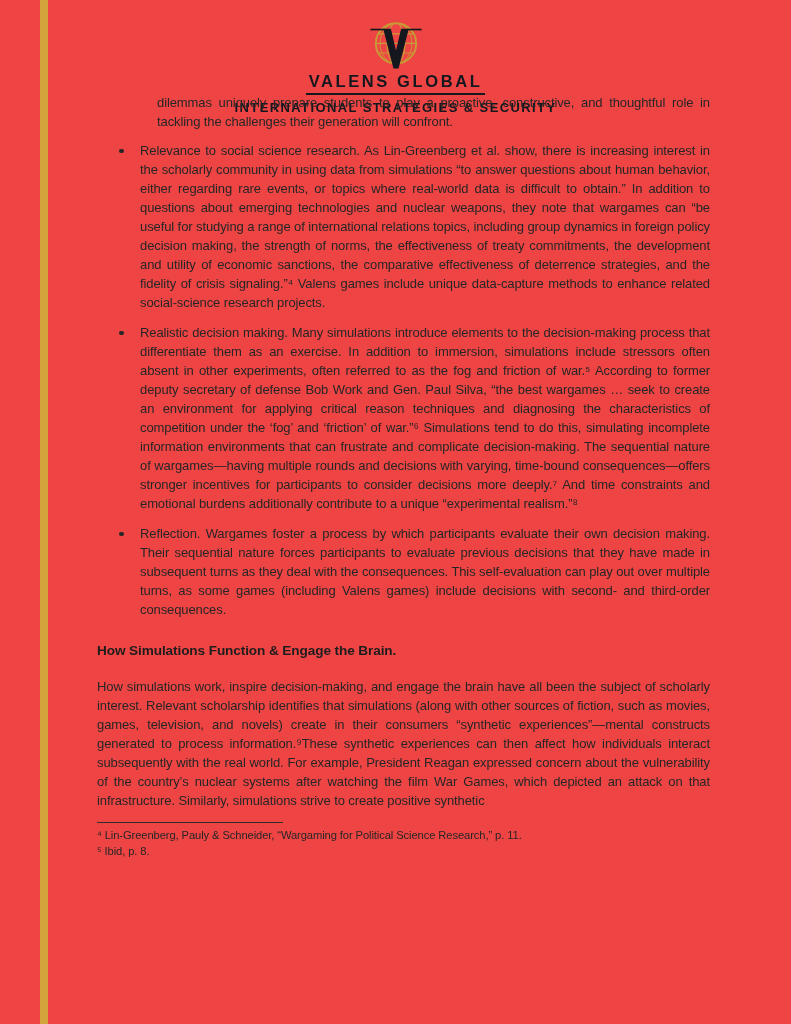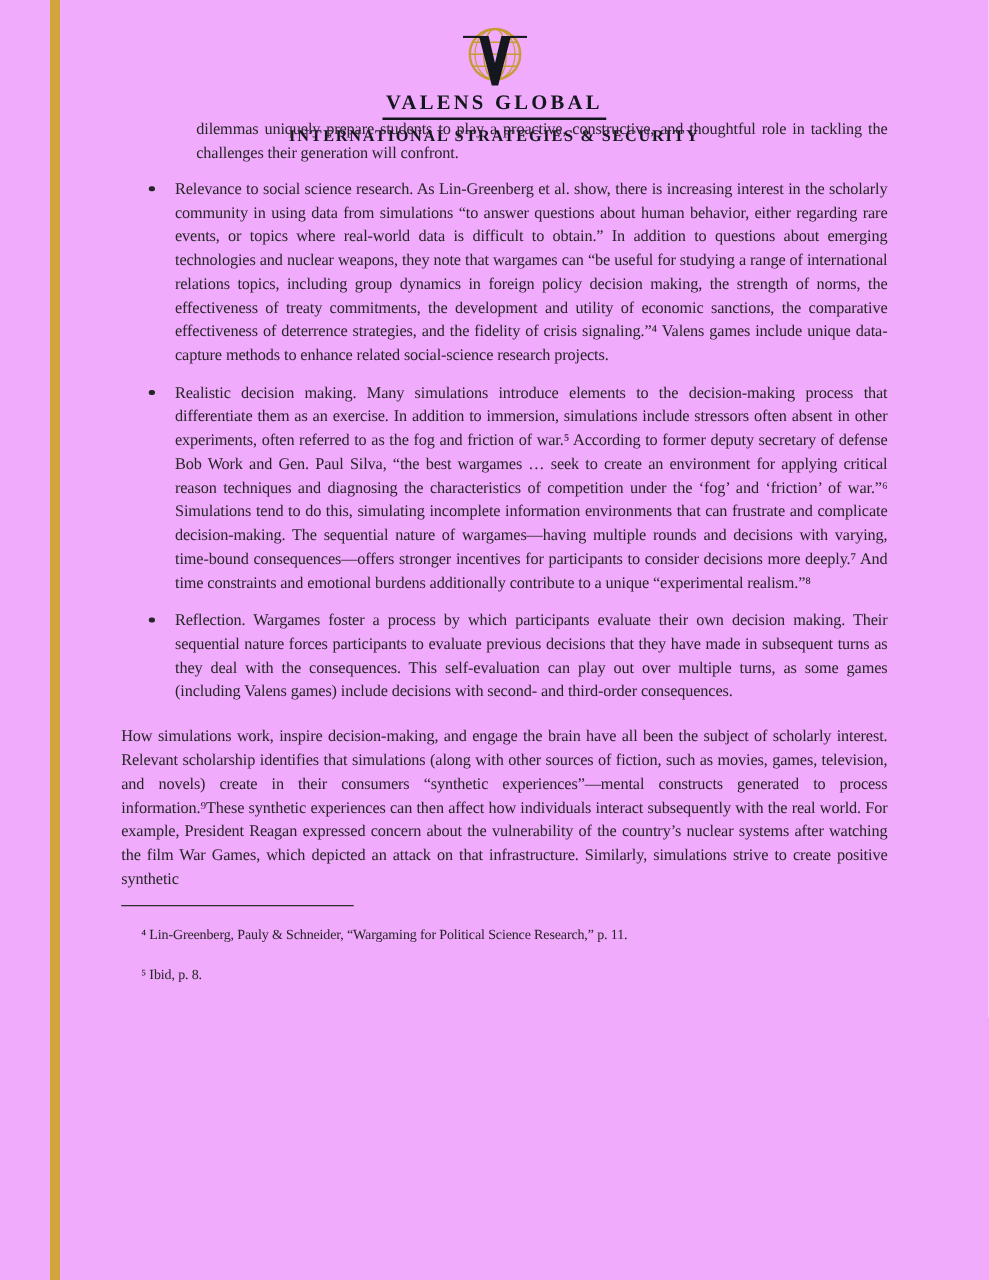--- a/index.html
+++ b/index.html
@@ -1,22 +1,22 @@
 <!DOCTYPE html>
 <html style="--accent-gold: #D2A43C; --logo-gold: #C79B35; --logo-ink: #14171E; --text-ink: #262626;"><head>
 <meta charset="utf-8">
 <style>
   html, body { margin: 0; padding: 0; background: #ffffff; }
   .page {
     position: relative;
     width: 791px;
     height: 1024px;
-    background: #f0abfc;
+    background: #ef4444;
     overflow: hidden;
-    font-family: Liberation Serif, serif;
+    font-family: Liberation Sans, sans-serif;
     color: #262626;
   }
   .accent-bar {
     position: absolute;
     left: 40px; top: 0;
     width: 8px; height: 1024px;
     background: var(--accent-gold, #D2A43C);
   }
   
   .header {
@@ -82,21 +82,21 @@
     line-height: 15.7px;
     letter-spacing: -0.1px;
     text-align: justify;
   }
   .footnote-divider {
     width: 186px;
     border: 0;
     border-top: 1.6px solid #2d2d2d;
     margin: 0 0 5px 0;
   }
-  .footnote-item { margin: 16px; }
+  .footnote-item { margin: 0; }
 </style>
 </head>
 <body>
 
 <div class="page">
 
   <div class="accent-bar"></div>
 
   <div class="header">
     <svg class="globe" viewBox="0 0 100 92" aria-hidden="true">
@@ -137,20 +137,21 @@
       <li class="bullet">
         <span class="bullet-dot"></span>
         <span>Realistic decision making. Many simulations introduce elements to the decision-making process that differentiate them as an exercise. In addition to immersion, simulations include stressors often absent in other experiments, often referred to as the fog and friction of war.⁵ According to former deputy secretary of defense Bob Work and Gen. Paul Silva, “the best wargames … seek to create an environment for applying critical reason techniques and diagnosing the characteristics of competition under the ‘fog’ and ‘friction’ of war.”⁶ Simulations tend to do this, simulating incomplete information environments that can frustrate and complicate decision-making. The sequential nature of wargames—having multiple rounds and decisions with varying, time-bound consequences—offers stronger incentives for participants to consider decisions more deeply.⁷ And time constraints and emotional burdens additionally contribute to a unique “experimental realism.”⁸</span>
       </li>
       <li class="bullet">
         <span class="bullet-dot"></span>
         <span>Reflection. Wargames foster a process by which participants evaluate their own decision making. Their sequential nature forces participants to evaluate previous decisions that they have made in subsequent turns as they deal with the consequences. This self-evaluation can play out over multiple turns, as some games (including Valens games) include decisions with second- and third-order consequences.</span>
       </li>
     </ul>
 
+    <h2 class="section-heading">How Simulations Function &amp; Engage the Brain.</h2>
 
     <p class="body-paragraph">How simulations work, inspire decision-making, and engage the brain have all been the subject of scholarly interest. Relevant scholarship identifies that simulations (along with other sources of fiction, such as movies, games, television, and novels) create in their consumers “synthetic experiences”—mental constructs generated to process information.⁹These synthetic experiences can then affect how individuals interact subsequently with the real world. For example, President Reagan expressed concern about the vulnerability of the country’s nuclear systems after watching the film War Games, which depicted an attack on that infrastructure. Similarly, simulations strive to create positive synthetic</p>
 
     <div class="footnotes">
       <hr class="footnote-divider">
       <p class="footnote-item">⁴ Lin-Greenberg, Pauly &amp; Schneider, “Wargaming for Political Science Research,” p. 11.</p>
       <p class="footnote-item">⁵ Ibid, p. 8.</p>
     </div>
 
   </div>

